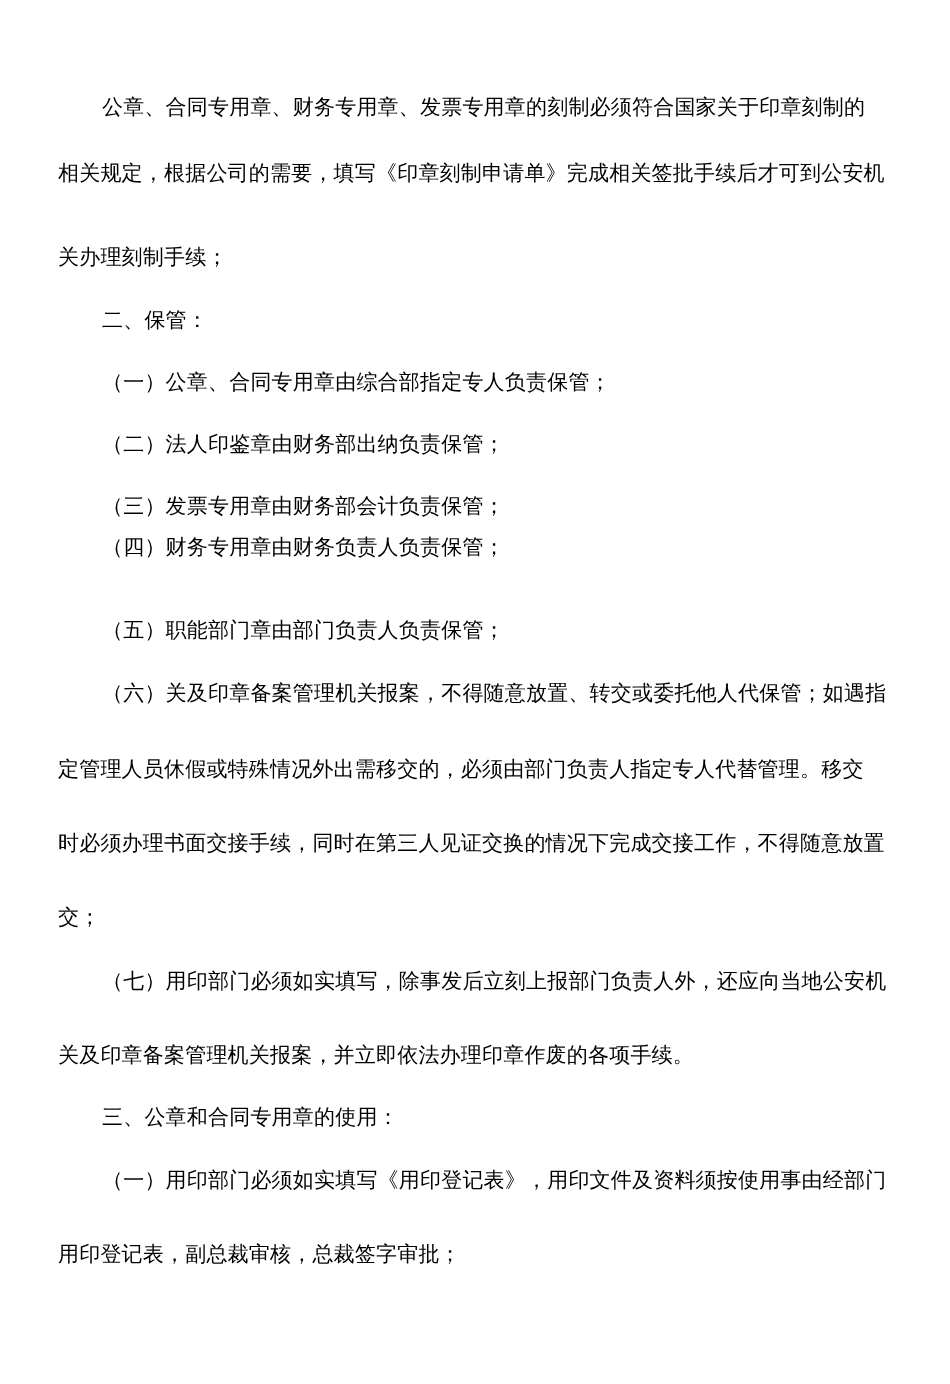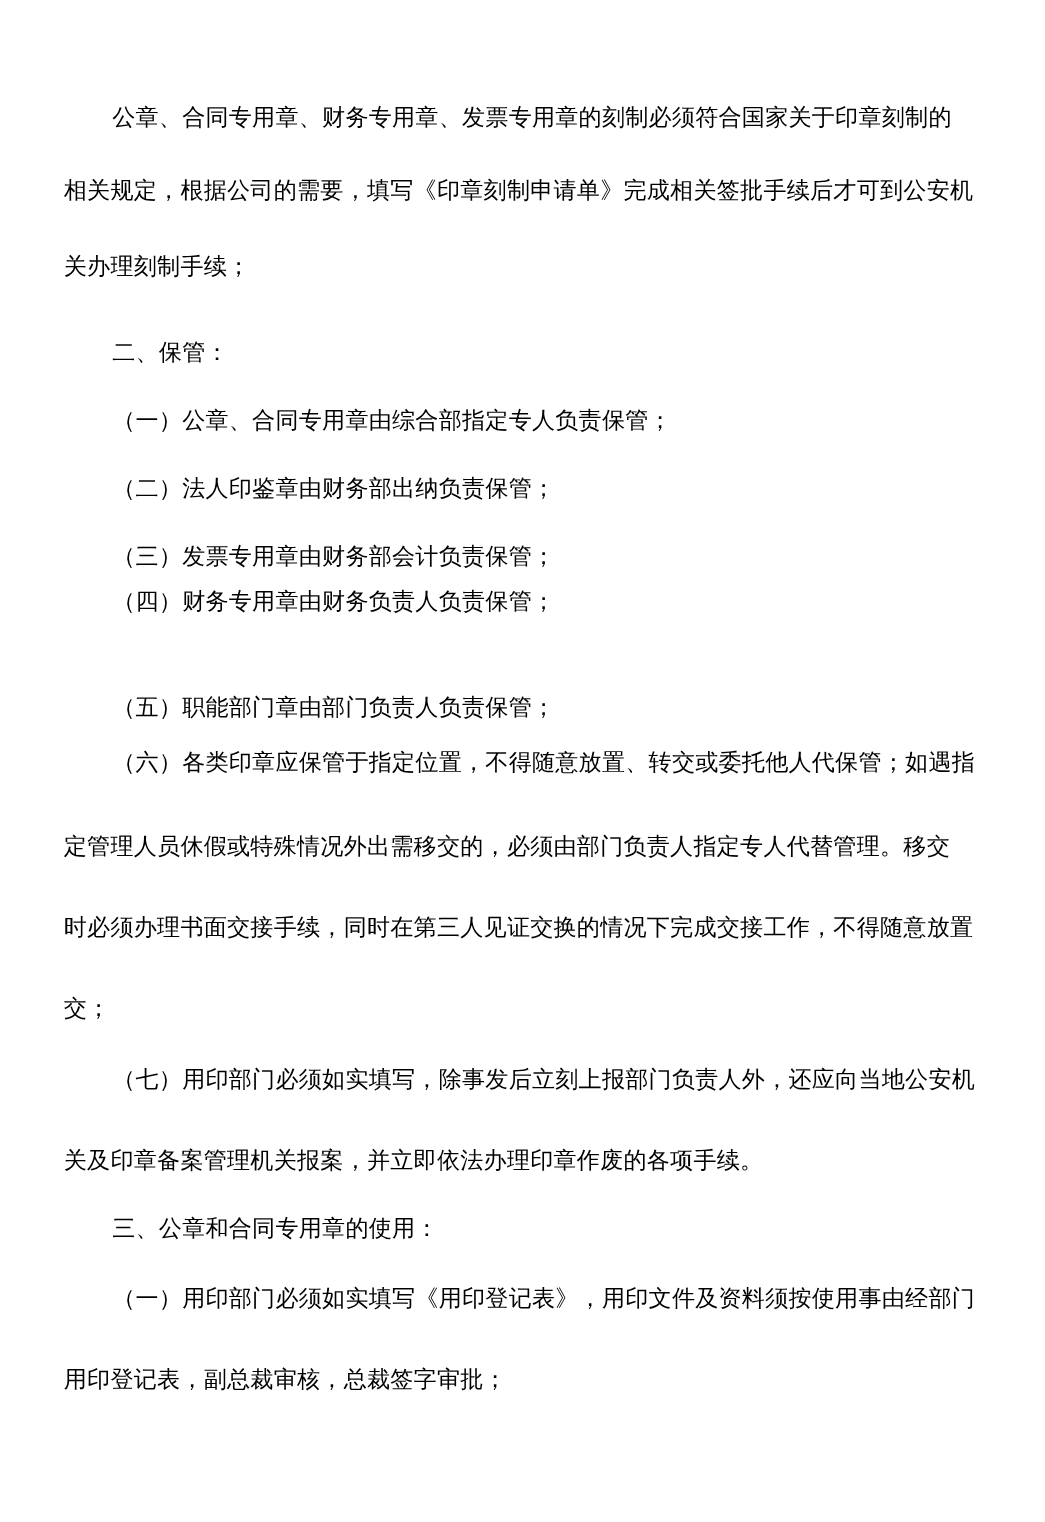--- a/index.html
+++ b/index.html
@@ -8,28 +8,28 @@
   .line { position:absolute; left:58px; width:836px; font-size:21px; line-height:26px;
     white-space:nowrap; letter-spacing:0.2px; }
   .indent { left:102px; }
 </style>
 </head>
 <body>
 
 <div>
   <div class="line indent" style="top:94px">公章、合同专用章、财务专用章、发票专用章的刻制必须符合国家关于印章刻制的</div>
   <div class="line" style="top:160px">相关规定，根据公司的需要，填写《印章刻制申请单》完成相关签批手续后才可到公安机</div>
-  <div class="line" style="top:229px">关办理刻制手续；</div>
+  <div class="line" style="top:244px">关办理刻制手续；</div>
   <div class="line indent" style="top:307px">二、保管：</div>
   <div class="line indent" style="top:369px">（一）公章、合同专用章由综合部指定专人负责保管；</div>
   <div class="line indent" style="top:431px">（二）法人印鉴章由财务部出纳负责保管；</div>
   <div class="line indent" style="top:493px">（三）发票专用章由财务部会计负责保管；</div>
   <div class="line indent" style="top:534px">（四）财务专用章由财务负责人负责保管；</div>
-  <div class="line indent" style="top:630px">（五）职能部门章由部门负责人负责保管；</div>
-  <div class="line indent" style="top:680px">（六）各类印章应保管于指定位置，不得随意放置、转交或委托他人代保管；如遇指</div>
+  <div class="line indent" style="top:617px">（五）职能部门章由部门负责人负责保管；</div>
+  <div class="line indent" style="top:680px">（六）关及印章备案管理机关报案，不得随意放置、转交或委托他人代保管；如遇指</div>
   <div class="line" style="top:756px">定管理人员休假或特殊情况外出需移交的，必须由部门负责人指定专人代替管理。移交</div>
   <div class="line" style="top:830px">时必须办理书面交接手续，同时在第三人见证交换的情况下完成交接工作，不得随意放置</div>
   <div class="line" style="top:904px">交；</div>
   <div class="line indent" style="top:968px">（七）用印部门必须如实填写，除事发后立刻上报部门负责人外，还应向当地公安机</div>
   <div class="line" style="top:1042px">关及印章备案管理机关报案，并立即依法办理印章作废的各项手续。</div>
   <div class="line indent" style="top:1104px">三、公章和合同专用章的使用：</div>
   <div class="line indent" style="top:1167px">（一）用印部门必须如实填写《用印登记表》，用印文件及资料须按使用事由经部门</div>
   <div class="line" style="top:1241px">用印登记表，副总裁审核，总裁签字审批；</div>
 </div>
 

